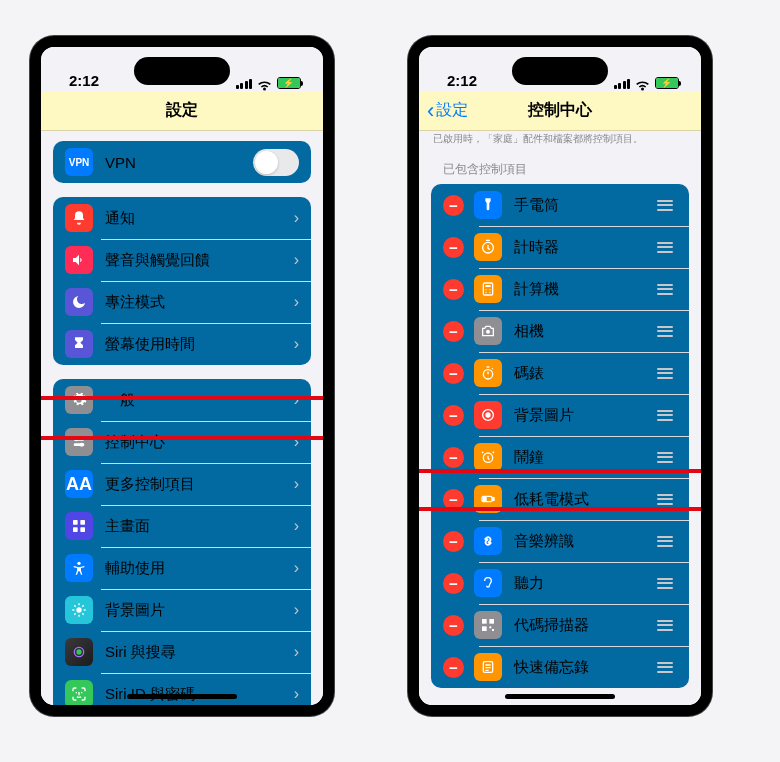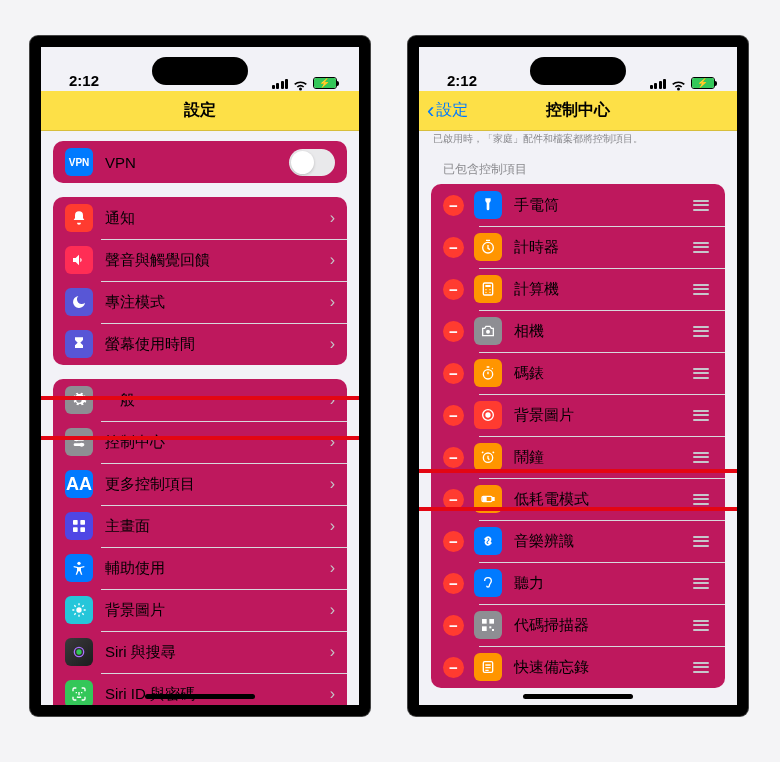--- a/index.html
+++ b/index.html
@@ -6,24 +6,24 @@
   body {
     font-family: -apple-system, "Helvetica Neue", Arial, sans-serif;
     background: #f4f4f6;
     width: 780px;
     height: 762px;
     position: relative;
     overflow: hidden;
   }
   .phone {
     position: absolute;
-    width: 340px;
+    width: 304px;
     height: 680px;
     background: #fff;
-    border-radius: 8px;
+    border-radius: 24px;
     border: 11px solid #000;
     box-shadow: 0 0 0 1px #444;
     overflow: hidden;
   }
   .phone.left { left: 30px; top: 36px; }
   .phone.right { left: 408px; top: 36px; }
   .notch {
     position: absolute; top: 10px; left: 50%; transform: translateX(-50%);
     width: 96px; height: 28px; background: #000; border-radius: 16px; z-index: 5;
   }
@@ -41,28 +41,28 @@
   .bars span:nth-child(1){height:4px}.bars span:nth-child(2){height:6px}
   .bars span:nth-child(3){height:8px}.bars span:nth-child(4){height:10px}
   .wifi { width:15px; height:11px; position:relative; }
   .wifi svg{width:15px;height:12px;}
   .battery { width:24px; height:12px; border:1px solid #000; border-radius:3px; position:relative; display:flex; align-items:center;}
   .battery::after{content:"";position:absolute;right:-3px;top:3px;width:2px;height:5px;background:#000;border-radius:0 2px 2px 0;}
   .batt-fill{flex:1;height:100%;background:#34c759;border-radius:2px;display:flex;align-items:center;justify-content:center;}
   .bolt{color:#fff;font-size:9px;line-height:1;}
   .navbar {
     height: 40px; display:flex; align-items:center; justify-content:center;
-    position:relative; background:#fde047;
+    position:relative; background:#fef9c3;
     border-bottom:0.5px solid rgba(0,0,0,0.15);
   }
   .navtitle { font-size:16px; font-weight:600; }
   .back { position:absolute; left:8px; display:flex; align-items:center; color:#007aff; font-size:16px; gap:2px;}
   .back .chev { font-size:22px; line-height:1; }
   .content { flex:1; overflow:hidden; padding-top:0; }
-  .group { margin: 14px 12px 0; background:#be185d; border-radius:10px; overflow:hidden; }
+  .group { margin: 14px 12px 0; background:#0369a1; border-radius:10px; overflow:hidden; }
   .group.first { margin-top: 10px; }
   .group-header { font-size:12px; color:#8a8a8e; padding: 16px 24px 6px; }
   .row {
     display:flex; align-items:center; padding:7px 12px; min-height:40px;
     position:relative;
   }
   .row + .row::before {
     content:""; position:absolute; top:0; left:48px; right:0; height:0.5px; background:#d8d8dc;
   }
   .icon {

